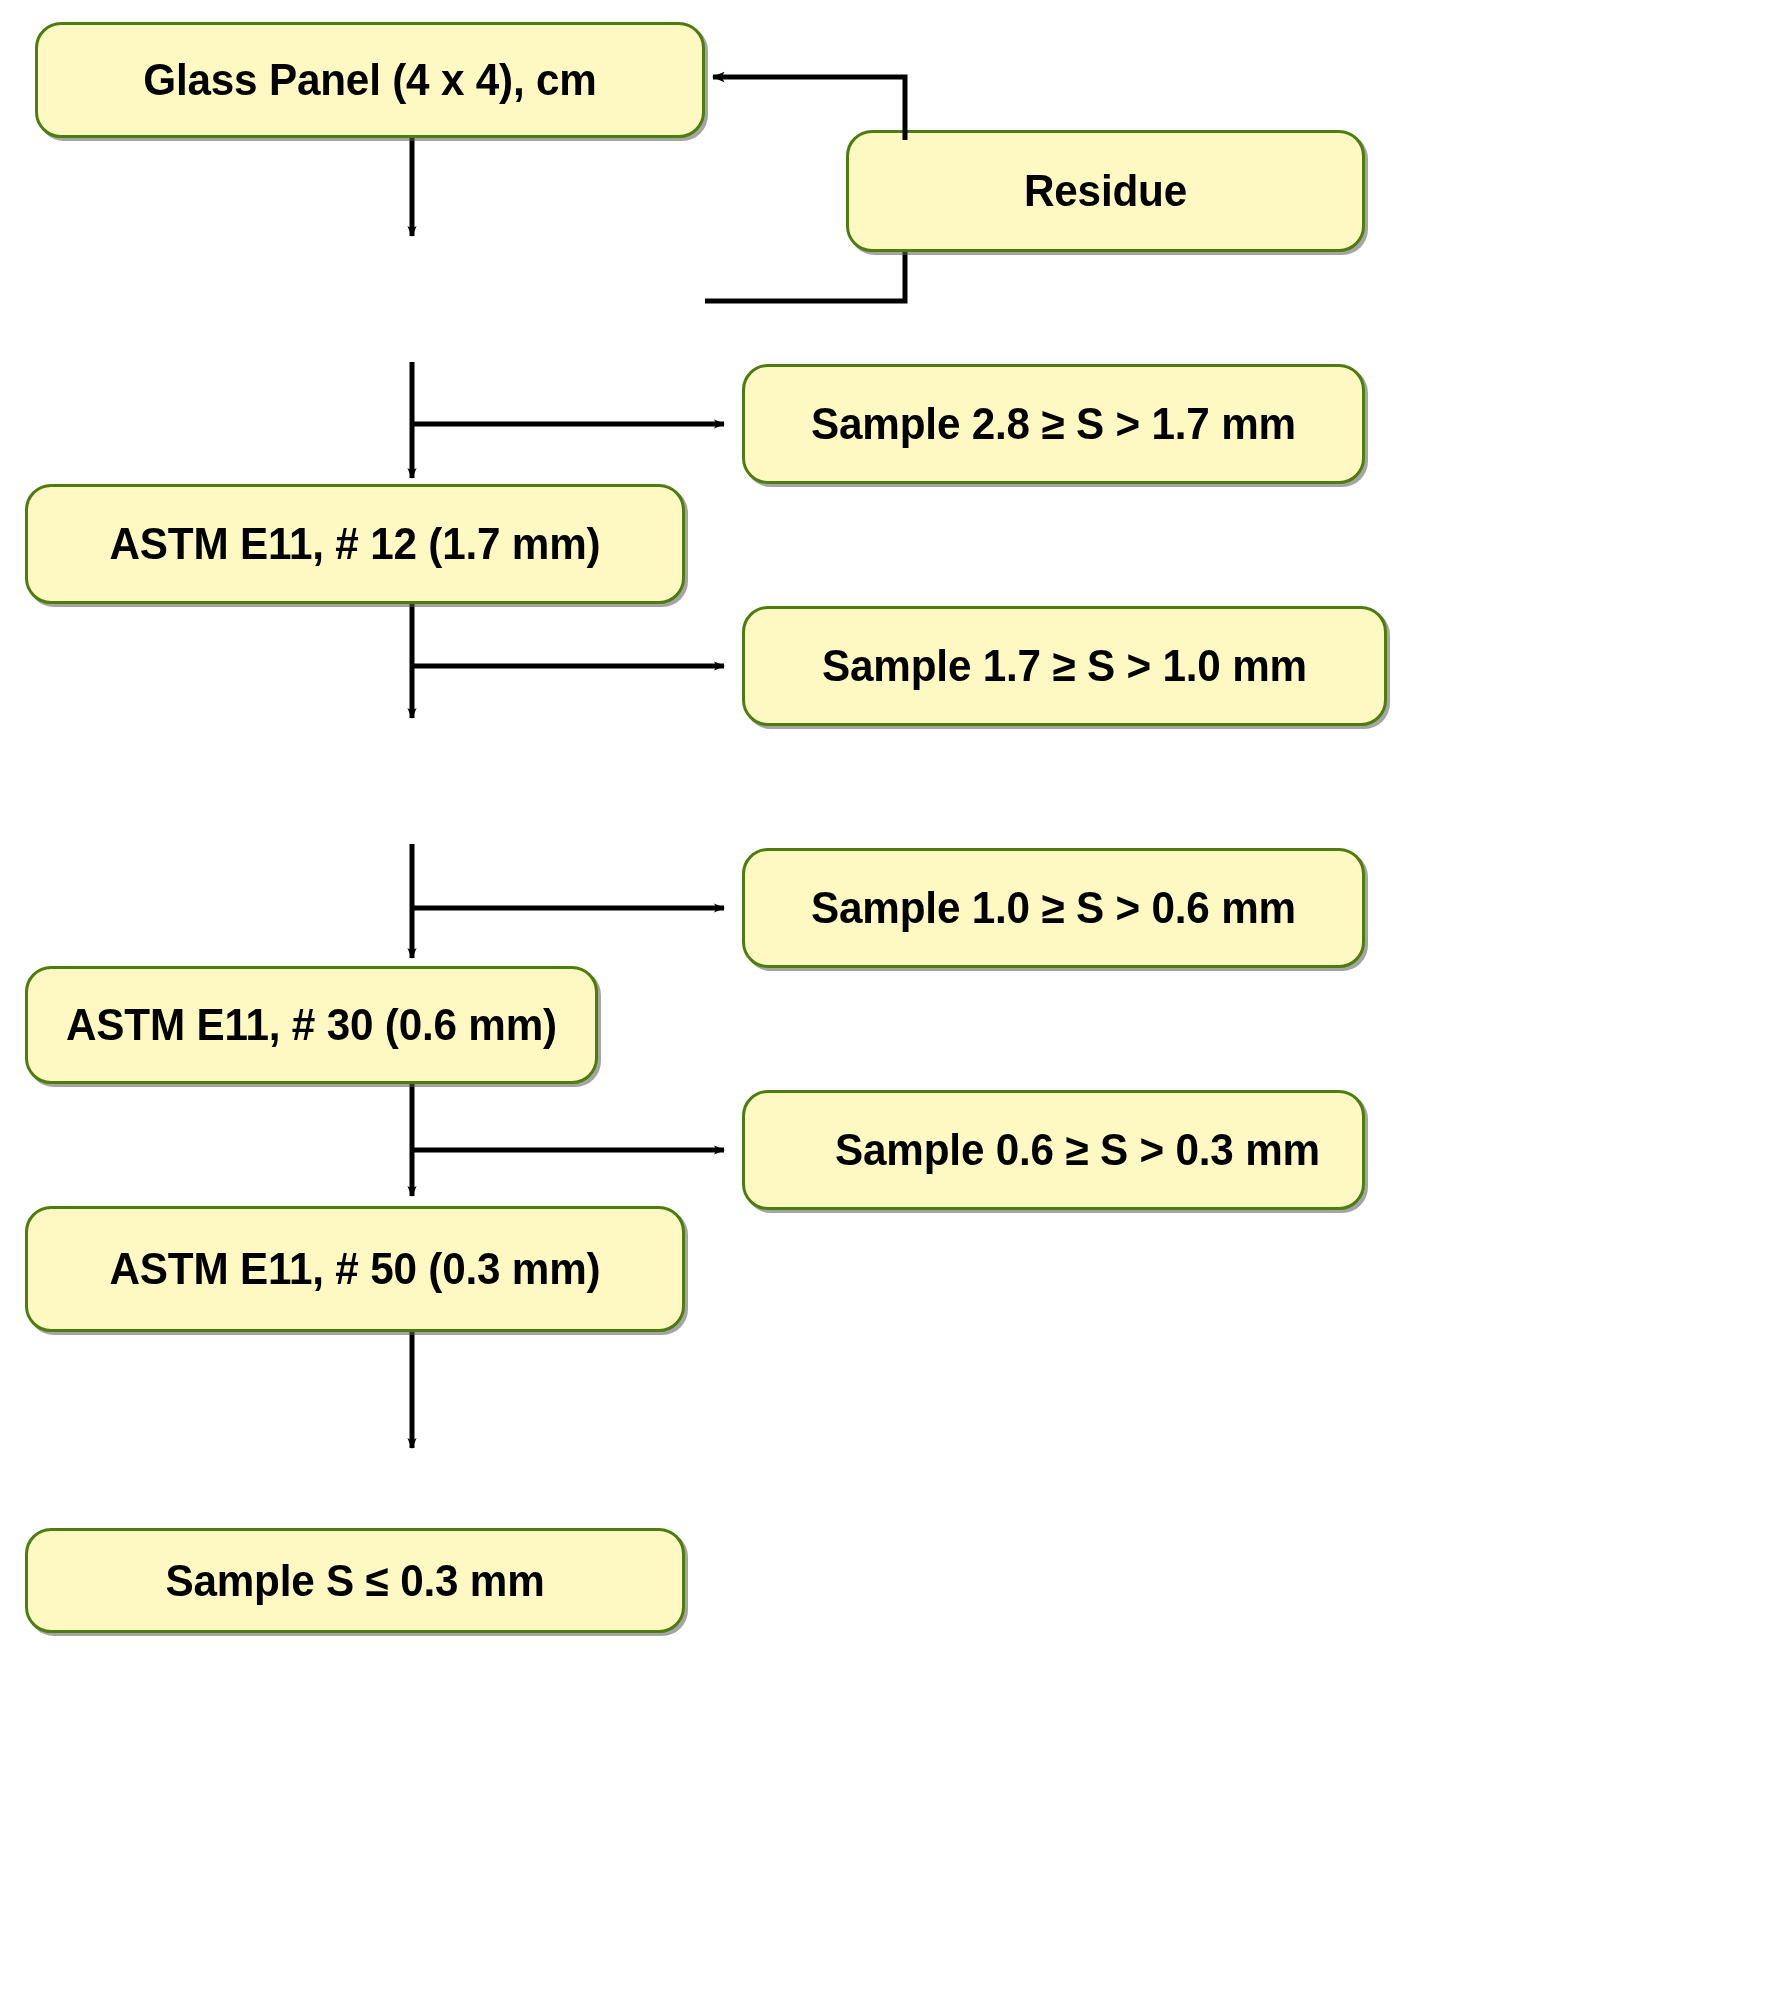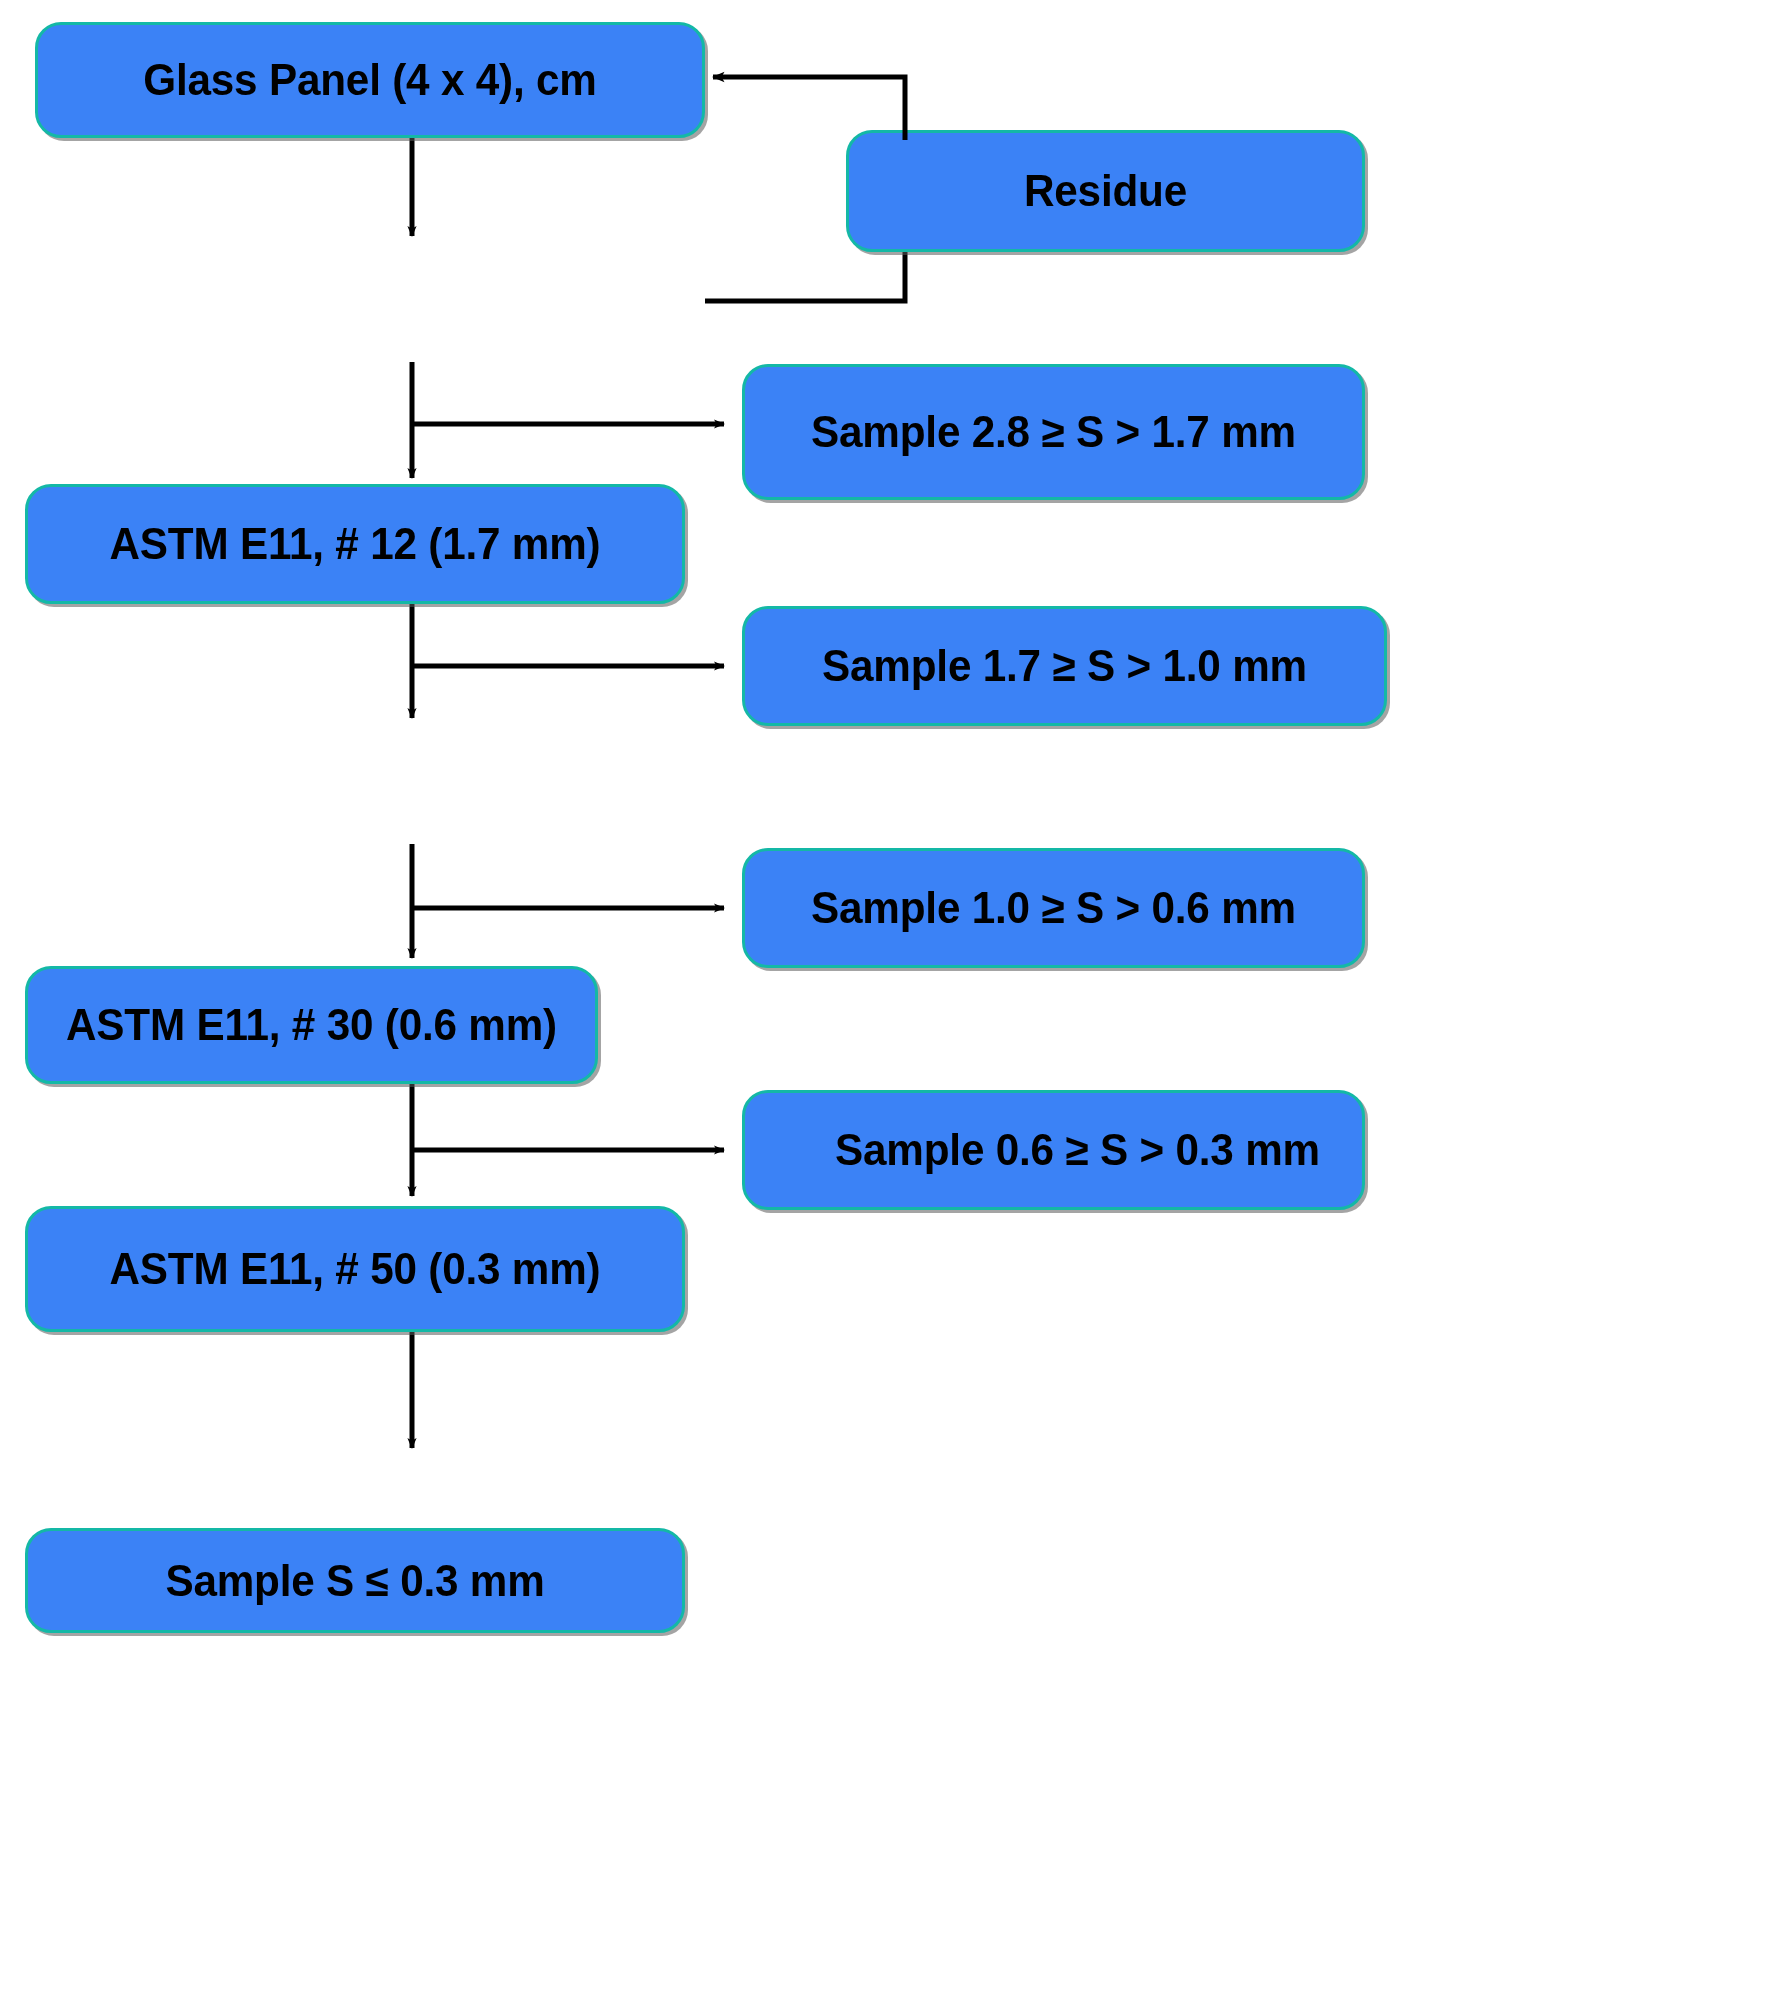--- a/index.html
+++ b/index.html
@@ -3,22 +3,22 @@
 <meta charset="utf-8">
 <style>
   html,body{margin:0;padding:0;background:#ffffff;}
   body{width:1770px;height:2016px;position:relative;overflow:hidden;
        font-family:"Liberation Sans","DejaVu Sans",sans-serif;}
   #canvas{position:absolute;left:0;top:0;width:1770px;height:2016px;}
 
   .node{
     position:absolute;
     box-sizing:border-box;
-    background:#3b82f6;
-    border:3px solid #14b8a6;
+    background:#fef9c3;
+    border:3px solid #4d7c0f;
     border-radius:26px;
     display:flex;
     align-items:center;
     justify-content:center;
     text-align:center;
     color:#000000;
     font-weight:bold;
     letter-spacing:-0.2px;
     box-shadow:3px 3px 0 rgba(90,90,90,0.55);
     z-index:3;
@@ -75,21 +75,21 @@
 
   <div class="node proc" style="left:35px;  top:22px;   width:670px; height:116px;">
     <span>Glass Panel (4 x 4), cm</span>
   </div>
 
   <div class="node outp" style="left:846px; top:130px;  width:519px; height:122px;">
     <span>Residue</span>
   </div>
 
 
-  <div class="node outp" style="left:742px; top:364px;  width:623px; height:136px;">
+  <div class="node outp" style="left:742px; top:364px;  width:623px; height:120px;">
     <span>Sample 2.8 ≥ S &gt; 1.7 mm</span>
   </div>
 
   <div class="node proc" style="left:25px;  top:484px;  width:660px; height:120px;">
     <span>ASTM E11, # 12 (1.7 mm)</span>
   </div>
 
   <div class="node outp" style="left:742px; top:606px;  width:645px; height:120px;">
     <span>Sample 1.7 ≥ S &gt; 1.0 mm</span>
   </div>

